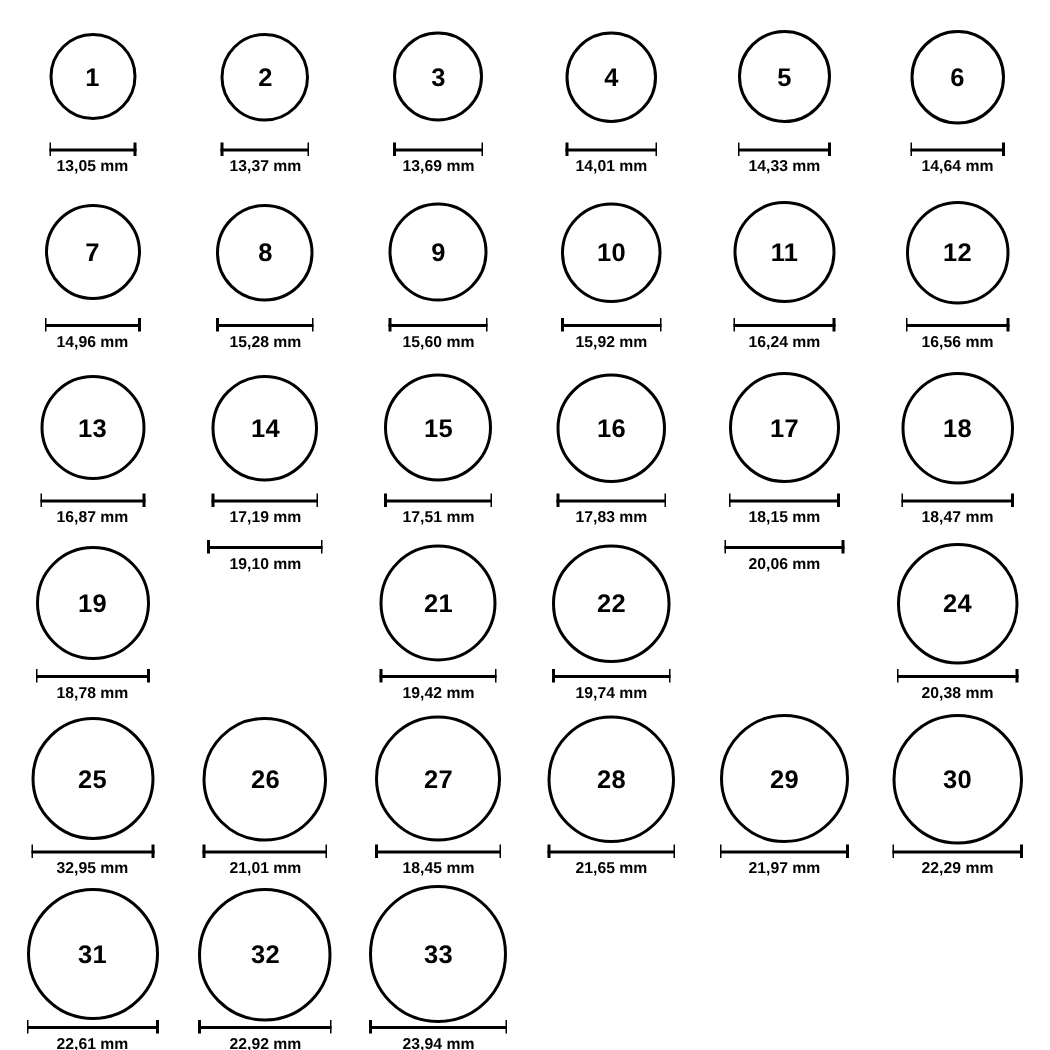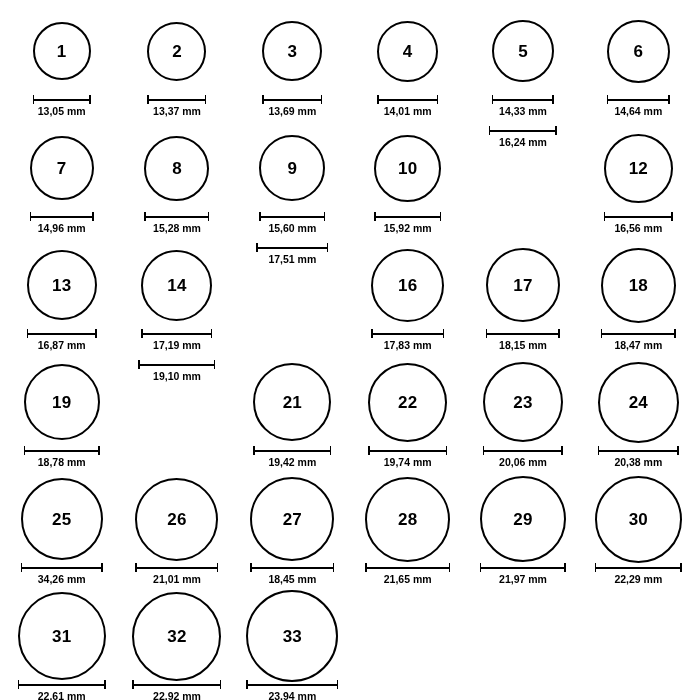--- a/index.html
+++ b/index.html
@@ -214,20 +214,25 @@
           </div>
         </div>
         <div class="measure" style="width: 67px;">
           <div class="bar" style="width: 67px;"></div>
           <div class="cap" style="left: 0px;"></div>
           <div class="cap" style="right: 0px;"></div>
         </div>
         <div class="mm-label">15,92 mm</div>
       </div>
       <div class="size-cell">
+        <div class="circle-wrap">
+          <div class="ring-circle" style="width: 68px; height: 68px;">
+            <span class="ring-number">11</span>
+          </div>
+        </div>
         <div class="measure" style="width: 68px;">
           <div class="bar" style="width: 68px;"></div>
           <div class="cap" style="left: 0px;"></div>
           <div class="cap" style="right: 0px;"></div>
         </div>
         <div class="mm-label">16,24 mm</div>
       </div>
       <div class="size-cell">
         <div class="circle-wrap">
           <div class="ring-circle" style="width: 69px; height: 69px;">
@@ -261,20 +266,25 @@
           </div>
         </div>
         <div class="measure" style="width: 71px;">
           <div class="bar" style="width: 71px;"></div>
           <div class="cap" style="left: 0px;"></div>
           <div class="cap" style="right: 0px;"></div>
         </div>
         <div class="mm-label">17,19 mm</div>
       </div>
       <div class="size-cell">
+        <div class="circle-wrap">
+          <div class="ring-circle" style="width: 72px; height: 72px;">
+            <span class="ring-number">15</span>
+          </div>
+        </div>
         <div class="measure" style="width: 72px;">
           <div class="bar" style="width: 72px;"></div>
           <div class="cap" style="left: 0px;"></div>
           <div class="cap" style="right: 0px;"></div>
         </div>
         <div class="mm-label">17,51 mm</div>
       </div>
       <div class="size-cell">
         <div class="circle-wrap">
           <div class="ring-circle" style="width: 73px; height: 73px;">
@@ -355,25 +365,20 @@
           </div>
         </div>
         <div class="measure" style="width: 79px;">
           <div class="bar" style="width: 79px;"></div>
           <div class="cap" style="left: 0px;"></div>
           <div class="cap" style="right: 0px;"></div>
         </div>
         <div class="mm-label">19,74 mm</div>
       </div>
       <div class="size-cell">
-        <div class="circle-wrap">
-          <div class="ring-circle" style="width: 80px; height: 80px;">
-            <span class="ring-number">23</span>
-          </div>
-        </div>
         <div class="measure" style="width: 80px;">
           <div class="bar" style="width: 80px;"></div>
           <div class="cap" style="left: 0px;"></div>
           <div class="cap" style="right: 0px;"></div>
         </div>
         <div class="mm-label">20,06 mm</div>
       </div>
       <div class="size-cell">
         <div class="circle-wrap">
           <div class="ring-circle" style="width: 81px; height: 81px;">
@@ -391,21 +396,21 @@
         <div class="circle-wrap">
           <div class="ring-circle" style="width: 82px; height: 82px;">
             <span class="ring-number">25</span>
           </div>
         </div>
         <div class="measure" style="width: 82px;">
           <div class="bar" style="width: 82px;"></div>
           <div class="cap" style="left: 0px;"></div>
           <div class="cap" style="right: 0px;"></div>
         </div>
-        <div class="mm-label">34,26 mm</div>
+        <div class="mm-label">32,95 mm</div>
       </div>
       <div class="size-cell">
         <div class="circle-wrap">
           <div class="ring-circle" style="width: 83px; height: 83px;">
             <span class="ring-number">26</span>
           </div>
         </div>
         <div class="measure" style="width: 83px;">
           <div class="bar" style="width: 83px;"></div>
           <div class="cap" style="left: 0px;"></div>

